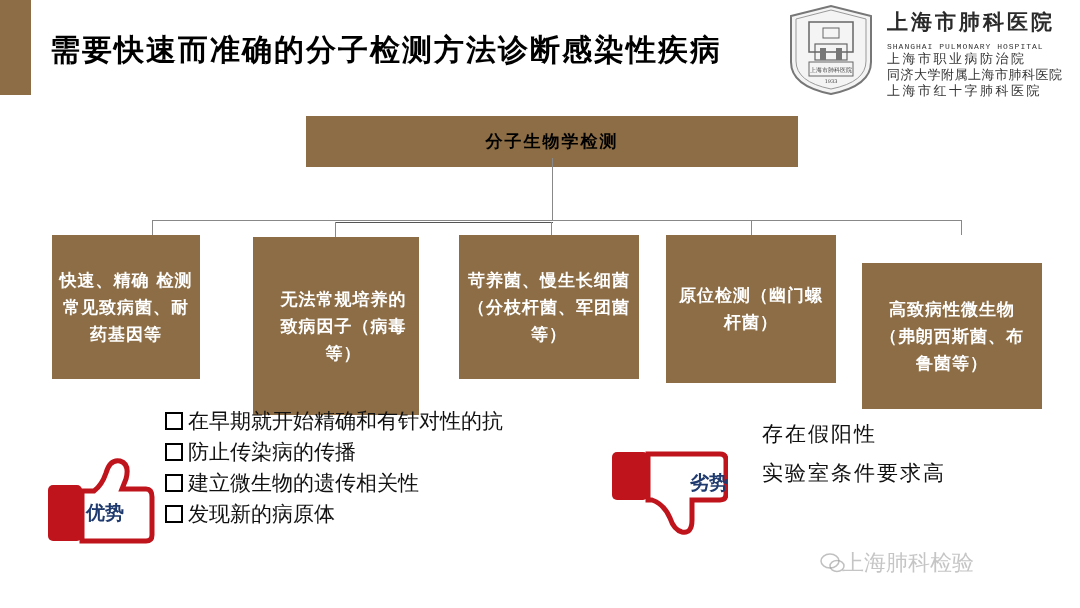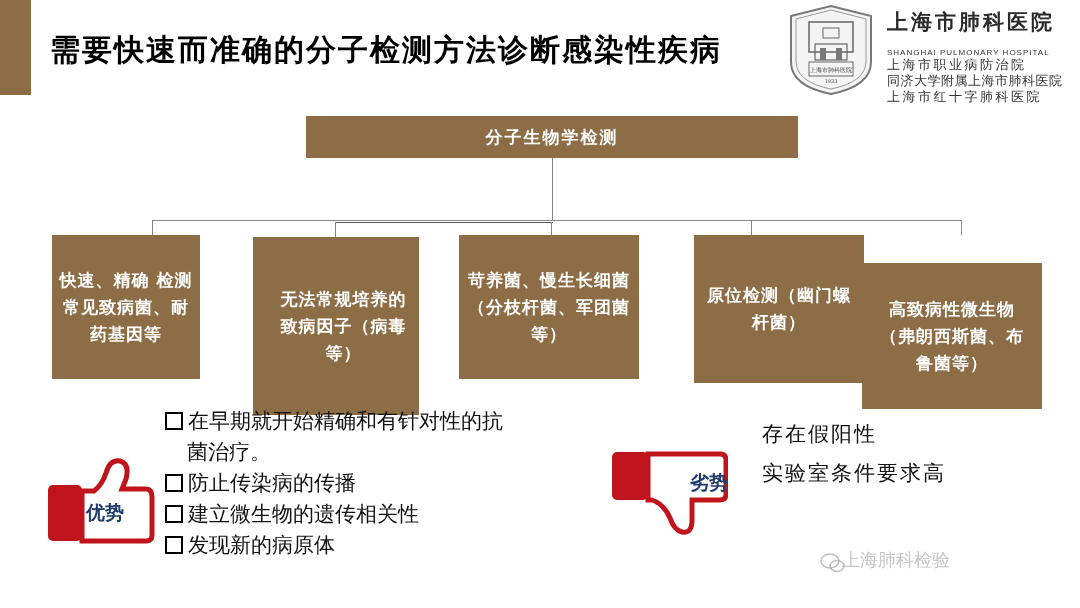--- a/index.html
+++ b/index.html
@@ -9,45 +9,45 @@
   }
   .left-bar { position: absolute; left: 0; top: 0; width: 31px; height: 95px; background: #8c6d45; }
   .title {
     position: absolute; left: 50px; top: 30px; font-size: 30px; color: #000000;
     letter-spacing: 2px; white-space: nowrap; font-weight: bold;
   }
   .logo { position: absolute; left: 787px; top: 4px; width: 290px; height: 92px; }
   .seal { position: absolute; left: 0; top: 0; width: 88px; height: 92px; }
   .logo-text { position: absolute; left: 100px; top: 4px; color: #333; }
   .logo-cn-main { font-size: 21px; letter-spacing: 3px; font-weight: bold; color: #2a2a2a; }
-  .logo-en { font-size: 8px; letter-spacing: 1px; margin-top: 12px; font-family: Liberation Sans, sans-serif; color:#333; }
+  .logo-en { font-size: 8px; letter-spacing: 1px; margin-top: 6px; font-family: Liberation Mono, monospace; color:#333; }
   .logo-line { font-size: 13px; letter-spacing: 2.5px; line-height: 16px; color: #333; }
 
   .root-box {
-    position: absolute; left: 306px; top: 116px; width: 492px; height: 42px; background: #8c6d45;
-    color: #ffffff; font-size: 17px; font-weight: bold; display: flex; align-items: center; justify-content: center;
+    position: absolute; left: 306px; top: 116px; width: 492px; height: 51px; background: #8c6d45;
+    color: #000000; font-size: 17px; font-weight: bold; display: flex; align-items: center; justify-content: center;
     letter-spacing: 2px;
   }
   .connector { position: absolute; background: #888; }
 
   .child {
     position: absolute; background: #8c6d45; color: #fff; font-size: 17px; font-weight: bold;
     display: flex; align-items: center; justify-content: center; text-align: center; line-height: 27px;
     padding: 0 4px; box-sizing: border-box; letter-spacing: 1px;
   }
 
   .pros-list { position: absolute; left: 165px; top: 406px; font-size: 21px; color: #111; line-height: 31px; }
   .pros-list .item { display: flex; }
   .pros-list .box { display: inline-block; width: 14px; height: 14px; border: 2.5px solid #000; margin: 6px 5px 0 0; flex: none; }
   .pros-list .cont { padding-left: 22px; }
 
   .cons-list { position: absolute; left: 762px; top: 415px; font-size: 21px; color: #111; line-height: 38.5px; letter-spacing: 2px; }
 
   .thumb-label { position: absolute; font-size: 19px; color: #1e3a6e; font-weight: bold; }
-  .watermark { position: absolute; left: 842px; top: 548px; font-size: 18px; color: rgba(150,150,150,0.55); font-family: Liberation Mono, monospace; }
+  .watermark { position: absolute; left: 842px; top: 548px; font-size: 22px; color: rgba(150,150,150,0.55); font-family: Liberation Mono, monospace; }
 </style>
 </head>
 <body>
 
 <div class="left-bar"></div>
 <div class="title">需要快速而准确的分子检测方法诊断感染性疾病</div>
 
 <div class="logo">
   <svg class="seal" viewBox="0 0 88 92">
     <path d="M4 12 L44 2 L84 12 L84 58 Q84 82 44 90 Q4 82 4 58 Z" fill="#f4f4f4" stroke="#777" stroke-width="2"></path>
@@ -77,35 +77,34 @@
 <div class="connector" style="left:335px;top:222px;width:218px;height:1px;background:#555;"></div>
 <div class="connector" style="left:152px;top:220px;width:1px;height:15px;"></div>
 <div class="connector" style="left:335px;top:222px;width:1px;height:15px;"></div>
 <div class="connector" style="left:551px;top:222px;width:1px;height:13px;"></div>
 <div class="connector" style="left:751px;top:220px;width:1px;height:15px;"></div>
 <div class="connector" style="left:961px;top:220px;width:1px;height:15px;"></div>
 
 <div class="child" style="left:52px;top:235px;width:148px;height:144px;">快速、精确 检测常见致病菌、耐药基因等</div>
 <div class="child" style="left:253px;top:237px;width:166px;height:178px;padding-left:19px;">无法常规培养的致病因子（病毒等）</div>
 <div class="child" style="left:459px;top:235px;width:180px;height:144px;">苛养菌、慢生长细菌（分枝杆菌、军团菌等）</div>
-<div class="child" style="left:666px;top:235px;width:170px;height:148px;padding:0 10px;margin-left:28px;">原位检测（幽门螺杆菌）</div>
+<div class="child" style="left:666px;top:235px;width:170px;height:148px;padding:0 10px;">原位检测（幽门螺杆菌）</div>
 <div class="child" style="left:862px;top:235px;width:180px;height:146px;padding:4px 12px;margin-top:28px;">高致病性微生物（弗朗西斯菌、布鲁菌等）</div>
 
 <svg style="position:absolute;left:46px;top:455px;" width="110" height="90" viewBox="0 0 110 90">
   <rect x="2" y="30" width="34" height="56" rx="5" fill="#c0141c"></rect>
   <path d="M36 36 L48 36 Q56 30 60 18 Q64 4 74 6 Q84 9 80 24 L76 34 L100 34 Q106 34 106 42 L106 80 Q106 86 100 86 L36 86 Z" fill="#fff" stroke="#c0141c" stroke-width="5"></path>
 </svg>
 <div class="thumb-label" style="left:86px;top:500px;">优势</div>
 
 <div class="pros-list">
   <div class="item">
       <span class="box"></span>
       <span>在早期就开始精确和有针对性的抗</span>
     </div>
-  <div class="cont">菌治疗。</div>
   <div class="item">
       <span class="box"></span>
       <span>防止传染病的传播</span>
     </div>
   <div class="item">
       <span class="box"></span>
       <span>建立微生物的遗传相关性</span>
     </div>
   <div class="item">
       <span class="box"></span>

